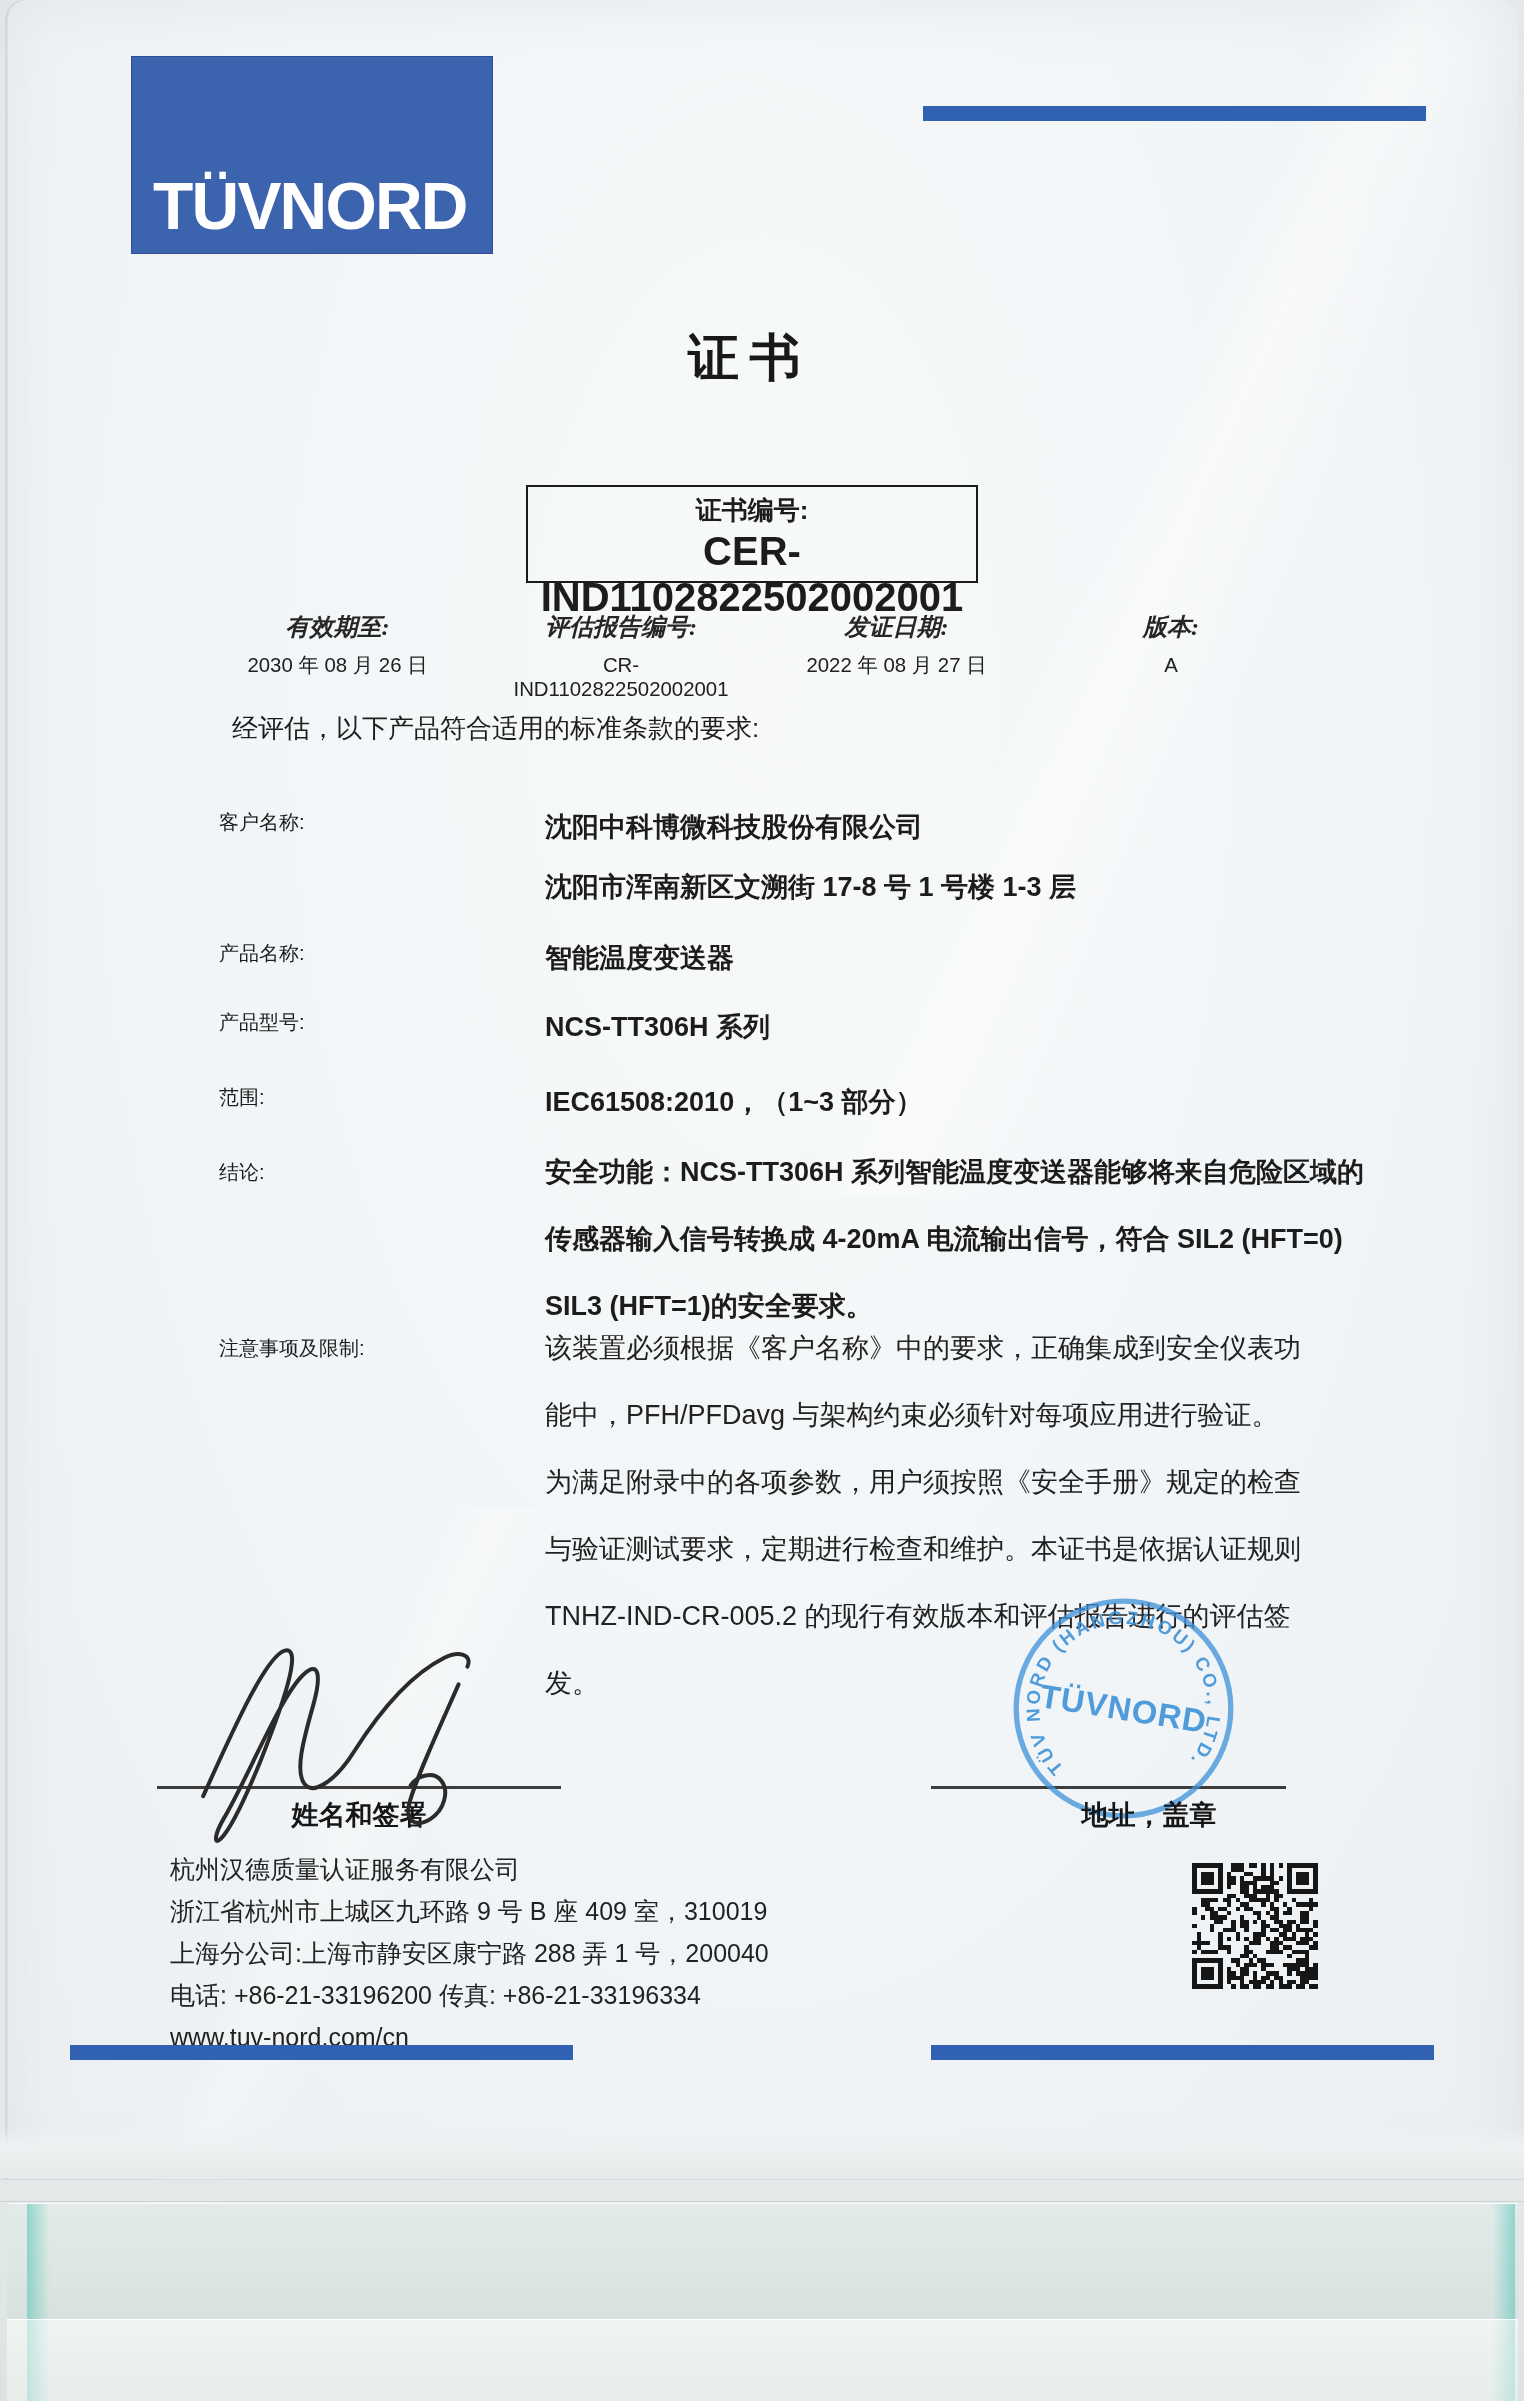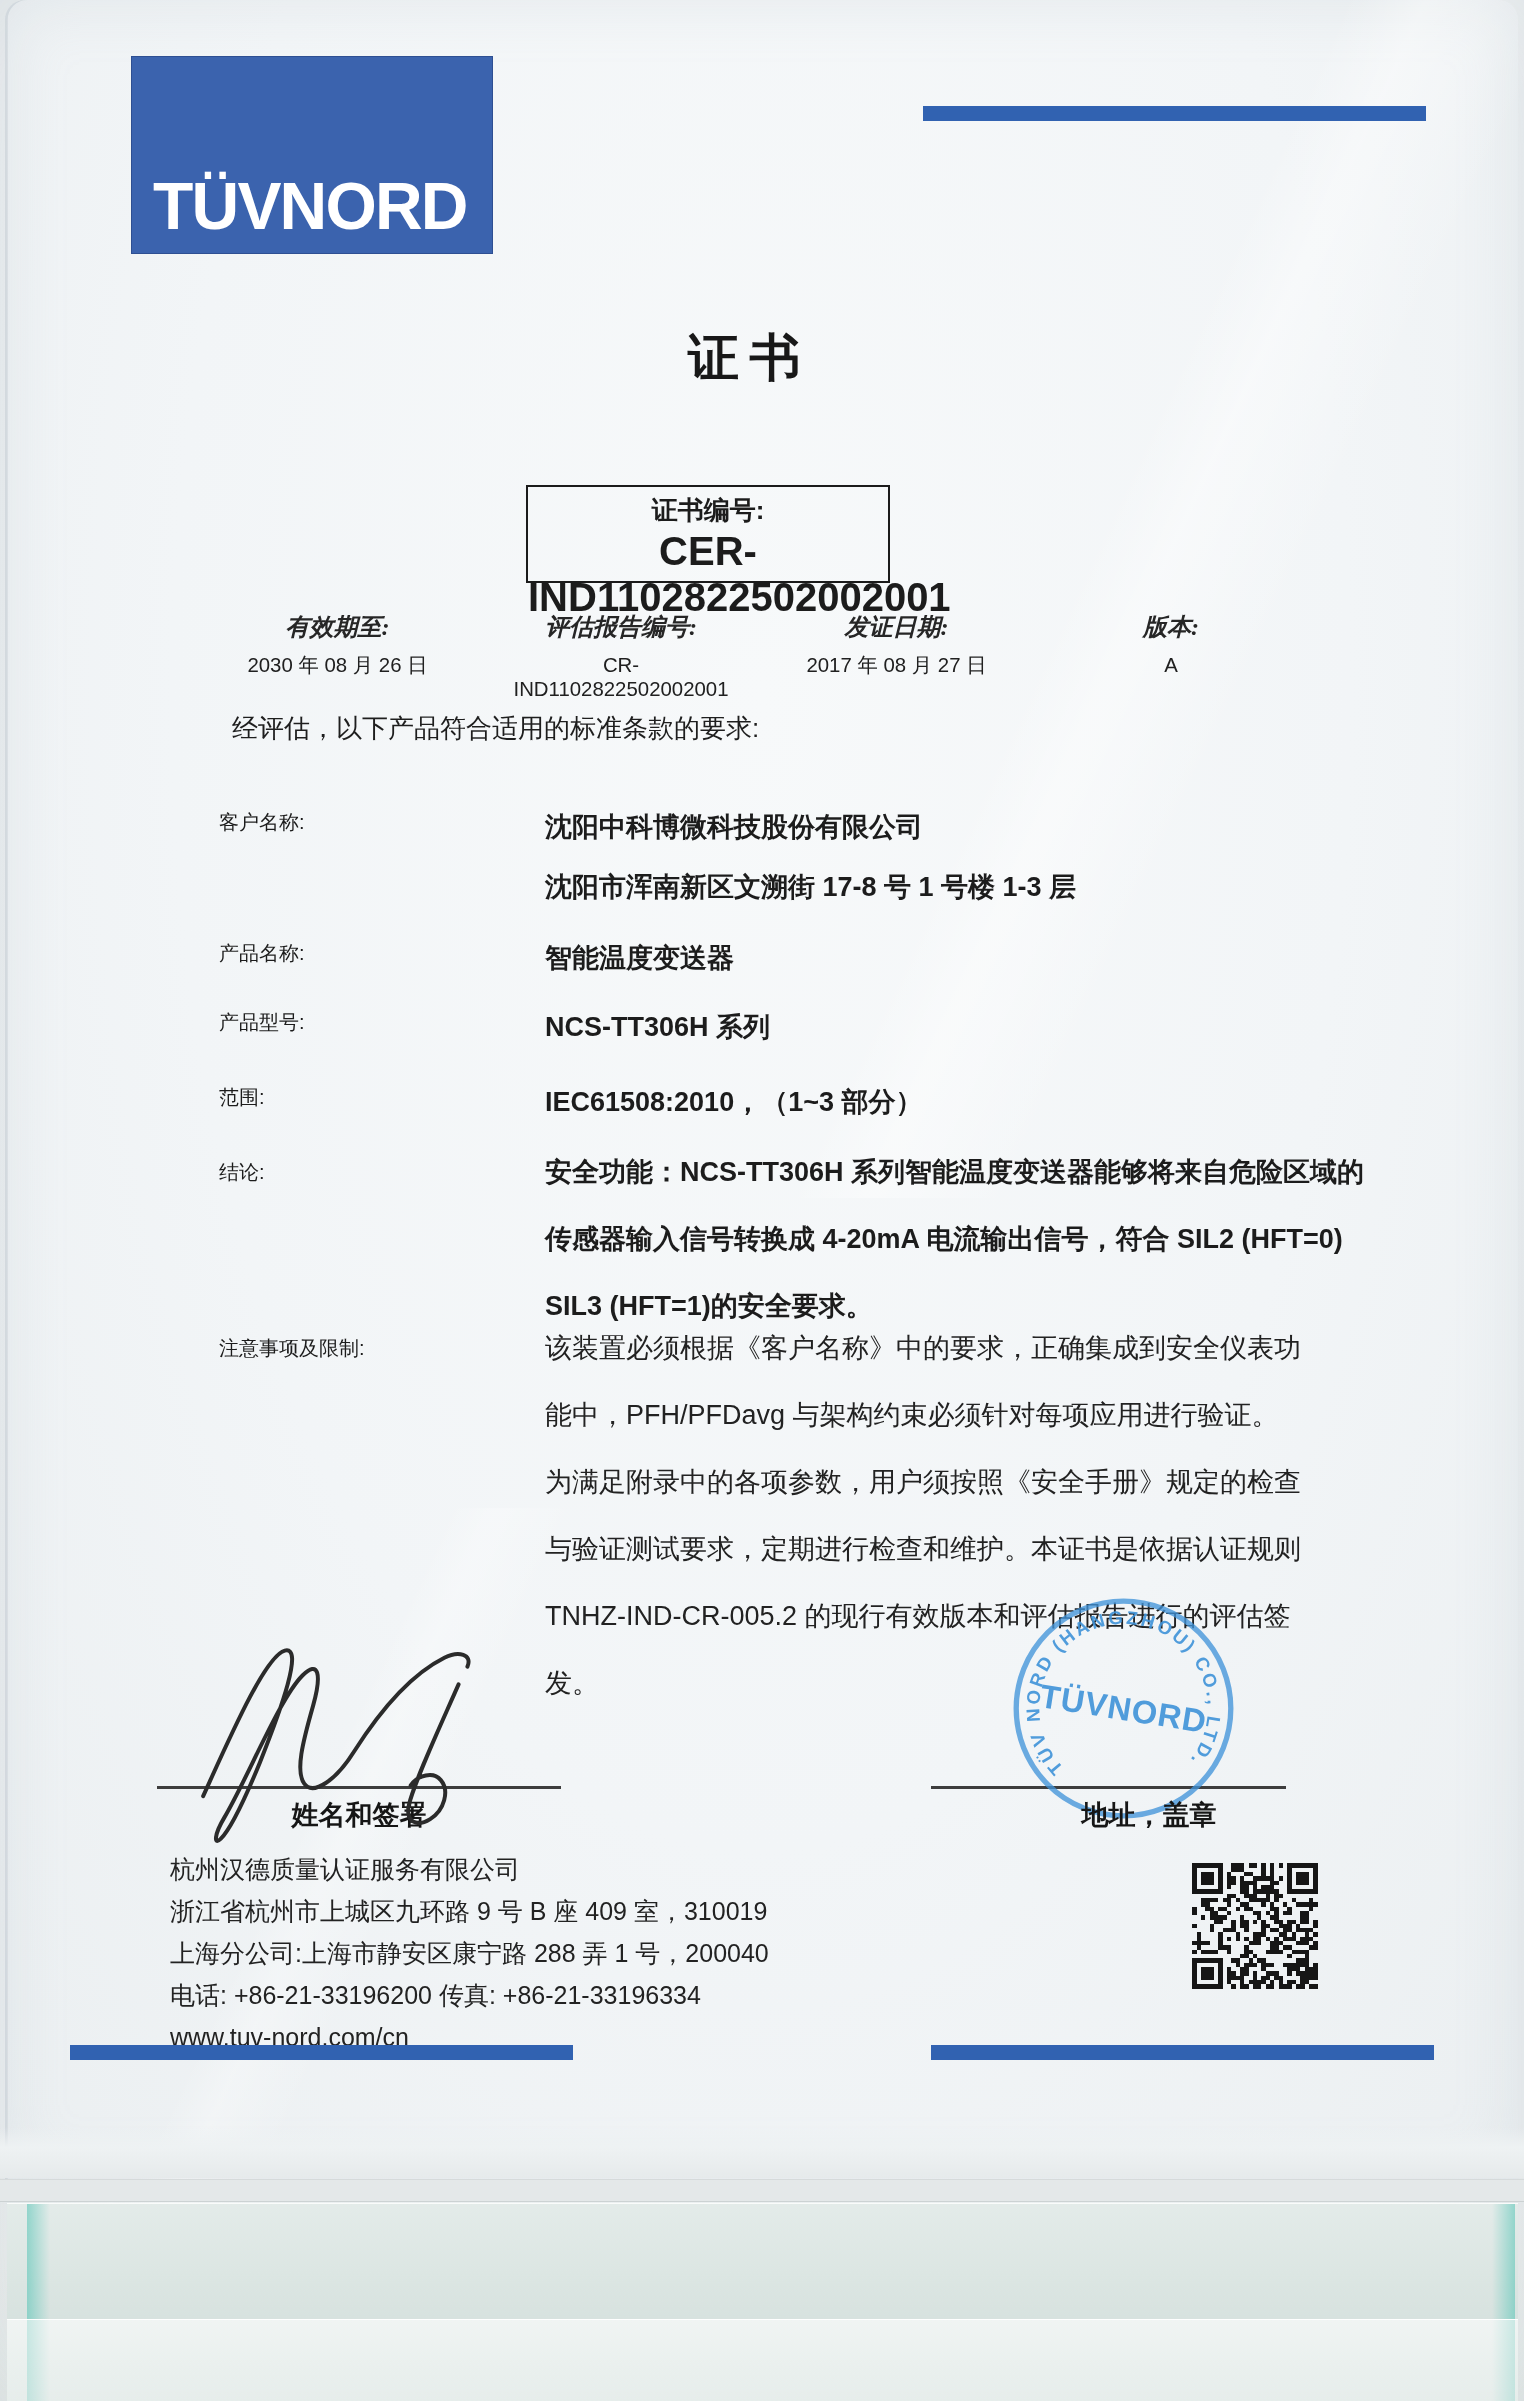--- a/index.html
+++ b/index.html
@@ -30,21 +30,21 @@
   .logo .nord{font-weight:700;}
 
   .bar{position:absolute;height:15px;background:#3162b1;}
   .bar.top-right{left:923px;top:106px;width:503px;}
   .bar.bottom-left{left:70px;top:2045px;width:503px;}
   .bar.bottom-right{left:931px;top:2045px;width:503px;}
 
   .title{position:absolute;left:492px;top:324px;width:515px;text-align:center;
     font-size:51px;font-weight:700;letter-spacing:10.6px;color:#181818;}
 
-  .cert-box{position:absolute;left:526px;top:485px;width:364px;height:98px;
+  .cert-box{position:absolute;left:526px;top:485px;width:452px;height:98px;
     border:2.7px solid #1b1b1b;text-align:center;padding-top:8px;}
   .cert-box .lbl{font-size:26px;font-weight:700;line-height:30px;}
   .cert-box .num{font-size:40px;font-weight:700;line-height:46px;margin-top:2.7px;letter-spacing:0px;}
 
   .meta{position:absolute;top:616px;text-align:center;}
   .meta .mlbl{font-size:24px;line-height:23px;font-style:italic;font-weight:700;color:#262626;
     font-family:"Liberation Serif","DejaVu Serif",serif;}
   .meta .mval{font-size:20.4px;line-height:24px;margin-top:14px;font-weight:500;color:#202020;}
   .meta.m1{left:222px;width:231px;}
   .meta.m2{left:497px;width:248px;}
@@ -113,21 +113,21 @@
   <div class="meta m1">
     <div class="mlbl">有效期至:</div>
     <div class="mval">2030 年 08 月 26 日</div>
   </div>
   <div class="meta m2">
     <div class="mlbl">评估报告编号:</div>
     <div class="mval">CR-IND1102822502002001</div>
   </div>
   <div class="meta m3">
     <div class="mlbl">发证日期:</div>
-    <div class="mval">2017 年 08 月 27 日</div>
+    <div class="mval">2022 年 08 月 27 日</div>
   </div>
   <div class="meta m4">
     <div class="mlbl">版本:</div>
     <div class="mval">A</div>
   </div>
 
   <div class="intro">经评估，以下产品符合适用的标准条款的要求:</div>
 
   <div class="flabel" style="top:809px">客户名称:</div>
   <div class="fvalue" style="top:809px">沈阳中科博微科技股份有限公司</div>

